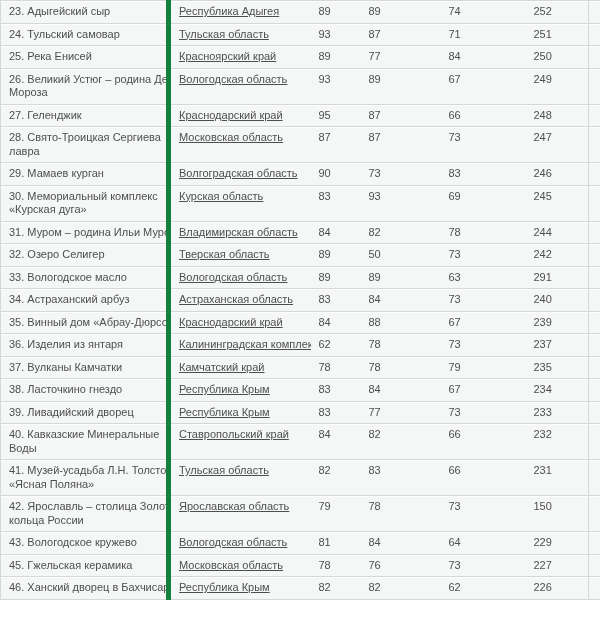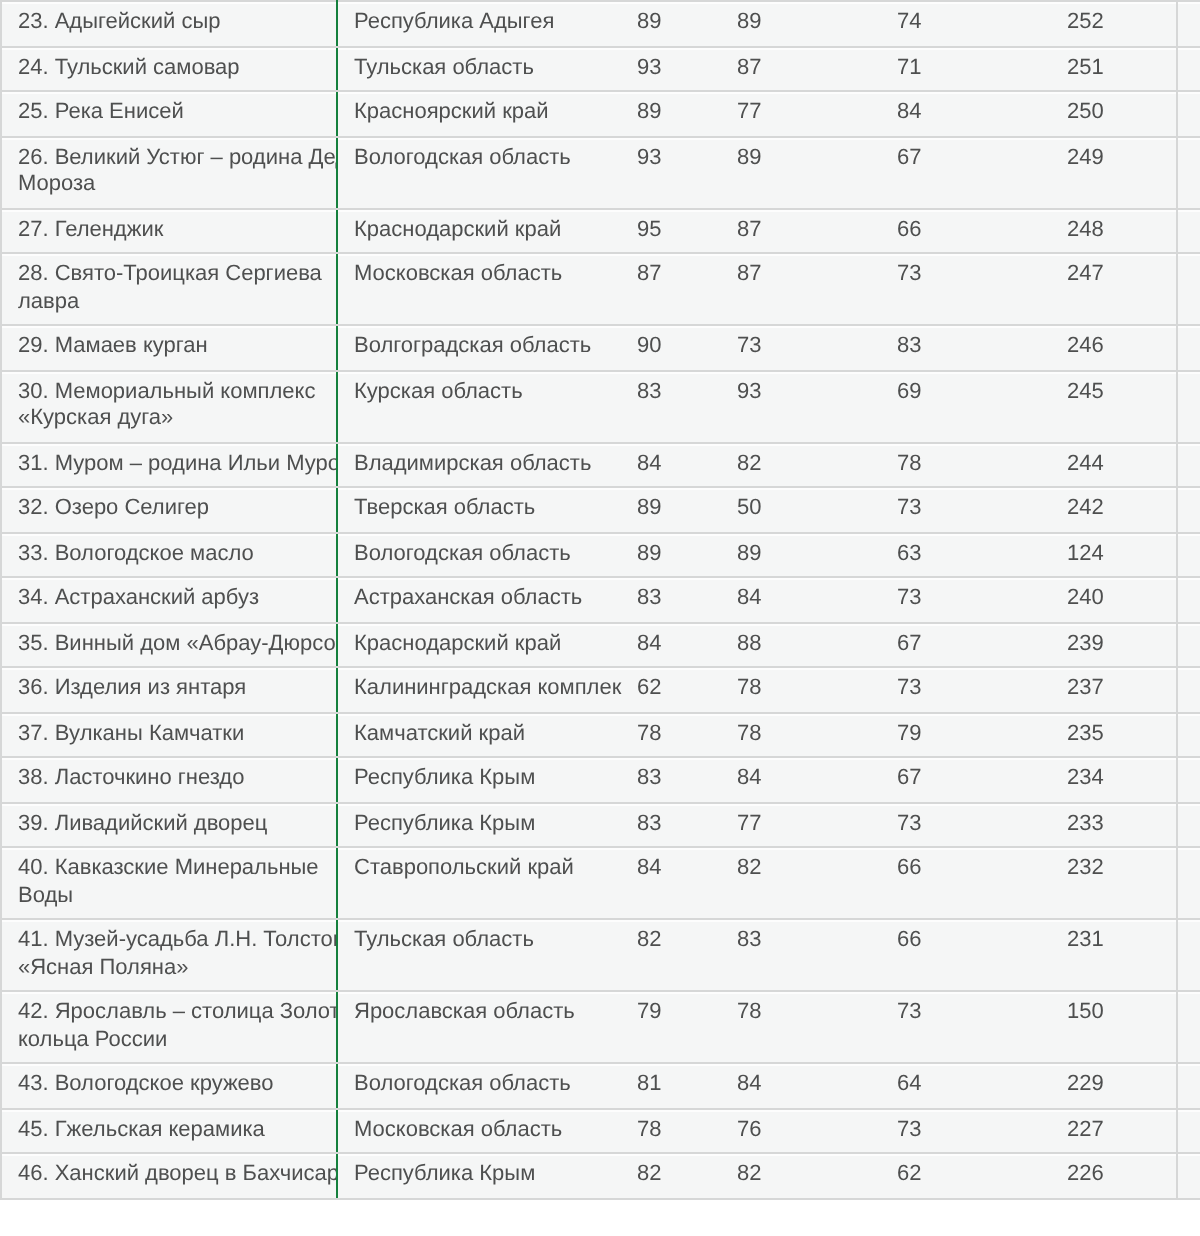--- a/index.html
+++ b/index.html
@@ -29,24 +29,25 @@
     line-height: 13.5px;
     padding: 4px 2px 4px 8px;
     vertical-align: top;
     overflow: hidden;
   }
   td.c-name {
     white-space: pre;
     overflow: visible;
   }
   td.c-region {
-    border-left: 1px solid #15803d;
+    border-left: 5px solid #15803d;
     padding-left: 17px;
     white-space: nowrap;
     overflow: visible;
+    text-decoration: underline;
   }
   td.c-num {
     padding-left: 8px;
     white-space: nowrap;
   }
   td.c-cut {
     border-left: 1px solid #d6d7d7;
     background: #f8f9f9;
     border-bottom-color: #e7e8e8;
     box-shadow: none;
@@ -159,21 +160,21 @@
     <td class="c-num">73</td>
     <td class="c-num">242</td>
     <td class="c-cut"></td>
   </tr>
       <tr>
     <td class="c-name">33. Вологодское масло</td>
     <td class="c-region">Вологодская область</td>
     <td class="c-num">89</td>
     <td class="c-num">89</td>
     <td class="c-num">63</td>
-    <td class="c-num">124</td>
+    <td class="c-num">291</td>
     <td class="c-cut"></td>
   </tr>
       <tr>
     <td class="c-name">34. Астраханский арбуз</td>
     <td class="c-region">Астраханская область</td>
     <td class="c-num">83</td>
     <td class="c-num">84</td>
     <td class="c-num">73</td>
     <td class="c-num">240</td>
     <td class="c-cut"></td>

